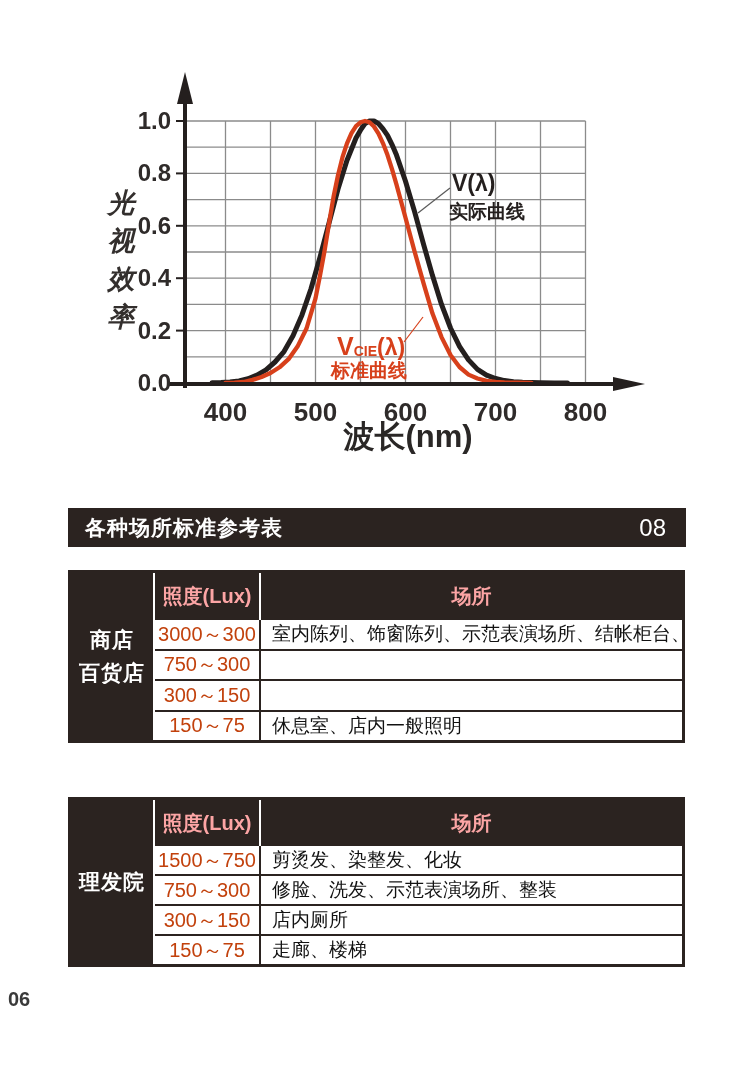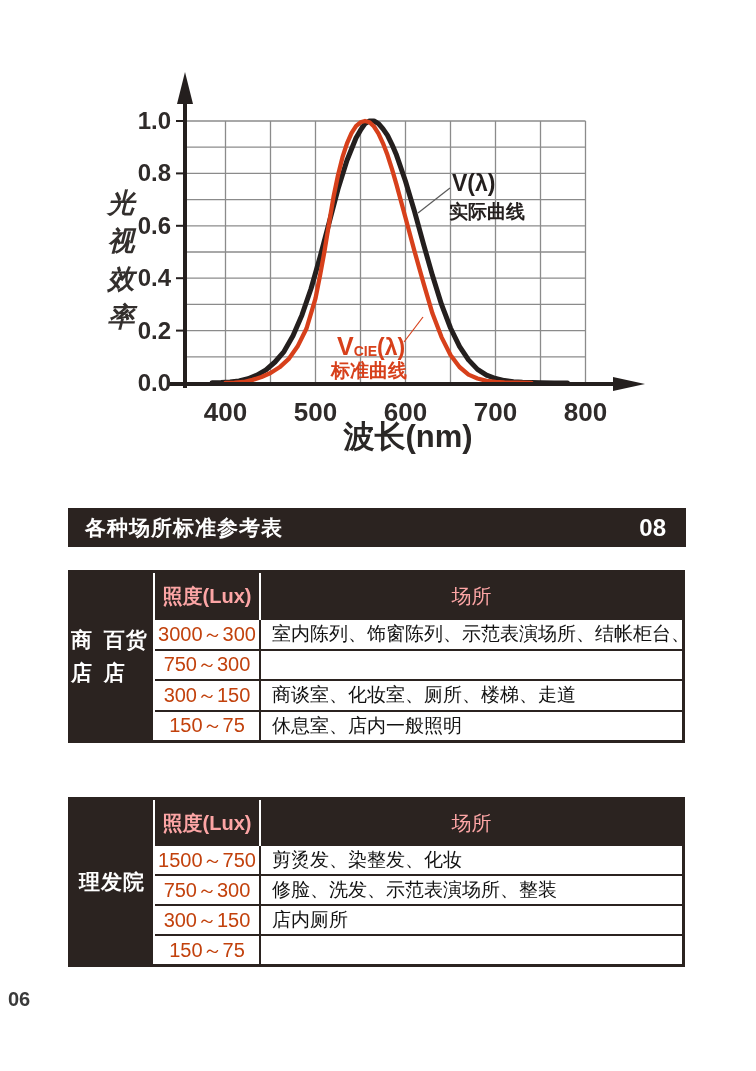--- a/index.html
+++ b/index.html
@@ -24,40 +24,40 @@
   .lbl-actual-sub{font-size:19px;fill:#241f1e;font-weight:bold;}
   .lbl-std{font-weight:bold;}
   .leader-black{stroke:#5a5a5a;stroke-width:1.2;}
   
   .section-bar{
     position:absolute;left:68px;top:508px;width:618px;height:39px;
     background:#2b2320;color:#ffffff;display:flex;align-items:center;
     justify-content:space-between;box-sizing:border-box;padding:0 20px 0 17px;
   }
   .section-bar .title{font-size:21px;font-weight:bold;letter-spacing:1px;}
-  .section-bar .badge{font-size:24px;font-weight:bold;}
+  .section-bar .badge{font-size:24px;font-weight:normal;}
   
   .ref-table{
     position:absolute;left:68px;width:617px;box-sizing:border-box;
     border:3px solid #2b2320;background:#ffffff;display:flex;
   }
   .cat-cell{
     width:84px;flex:0 0 84px;background:#2b2320;color:#ffffff;
-    display:flex;flex-direction:row;align-items:center;justify-content:center;
+    display:flex;flex-direction:column;align-items:center;justify-content:center;
     font-size:21px;font-weight:bold;line-height:1.55;letter-spacing:1px;
     border-right:2.5px solid #ffffff;box-sizing:border-box;
   }
   .tbl-right{flex:1;display:flex;flex-direction:column;min-width:0;}
   .hdr-row{display:flex;background:#2b2320;color:#fca5a5;box-sizing:border-box;}
   .hdr-lux{
     width:106px;flex:0 0 106px;display:flex;align-items:center;justify-content:center;
     font-size:20px;font-weight:bold;border-right:2.5px solid #ffffff;box-sizing:border-box;
   }
   .hdr-place{flex:1;display:flex;align-items:center;justify-content:center;
-    font-size:20px;font-weight:normal;}
+    font-size:20px;font-weight:bold;}
   .body-row{display:flex;background:#ffffff;flex:1;box-sizing:border-box;}
   .body-row + .body-row{border-top:2.5px solid #2b2320;}
   .lux-cell{
     width:106px;flex:0 0 106px;display:flex;align-items:center;justify-content:center;
     font-size:20px;color:#c2410c;border-right:2.5px solid #2b2320;box-sizing:border-box;
     white-space:nowrap;
   }
   .place-cell{
     flex:1;display:flex;align-items:center;font-size:19px;color:#121212;
     padding-left:11px;box-sizing:border-box;white-space:nowrap;overflow:hidden;
@@ -157,21 +157,20 @@
           </div>
           <div class="body-row">
             <div class="lux-cell">3000～300</div>
             <div class="place-cell">室内陈列、饰窗陈列、示范表演场所、结帐柜台、包装台</div>
           </div>
           <div class="body-row">
             <div class="lux-cell">750～300</div>
           </div>
           <div class="body-row">
             <div class="lux-cell">300～150</div>
-            <div class="place-cell">商谈室、化妆室、厕所、楼梯、走道</div>
           </div>
           <div class="body-row">
             <div class="lux-cell">150～75</div>
             <div class="place-cell">休息室、店内一般照明</div>
           </div>
         </div>
       </div>
       <div class="ref-table" style="top: 797px; height: 170px;">
         <div class="cat-cell">
           <div>理发院</div>
@@ -188,19 +187,20 @@
           <div class="body-row">
             <div class="lux-cell">750～300</div>
             <div class="place-cell">修脸、洗发、示范表演场所、整装</div>
           </div>
           <div class="body-row">
             <div class="lux-cell">300～150</div>
             <div class="place-cell">店内厕所</div>
           </div>
           <div class="body-row">
             <div class="lux-cell">150～75</div>
+            <div class="place-cell">走廊、楼梯</div>
           </div>
         </div>
       </div>
     </div>
 
   <div class="page-number">06</div>
 </div>
 
 </body></html>

